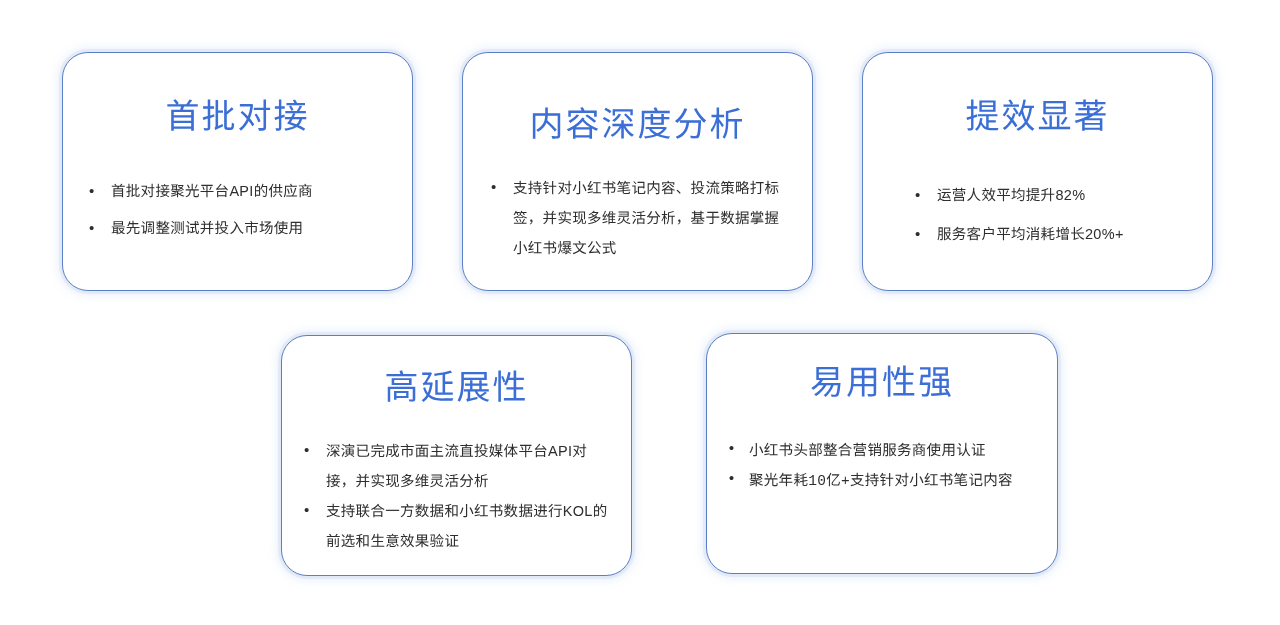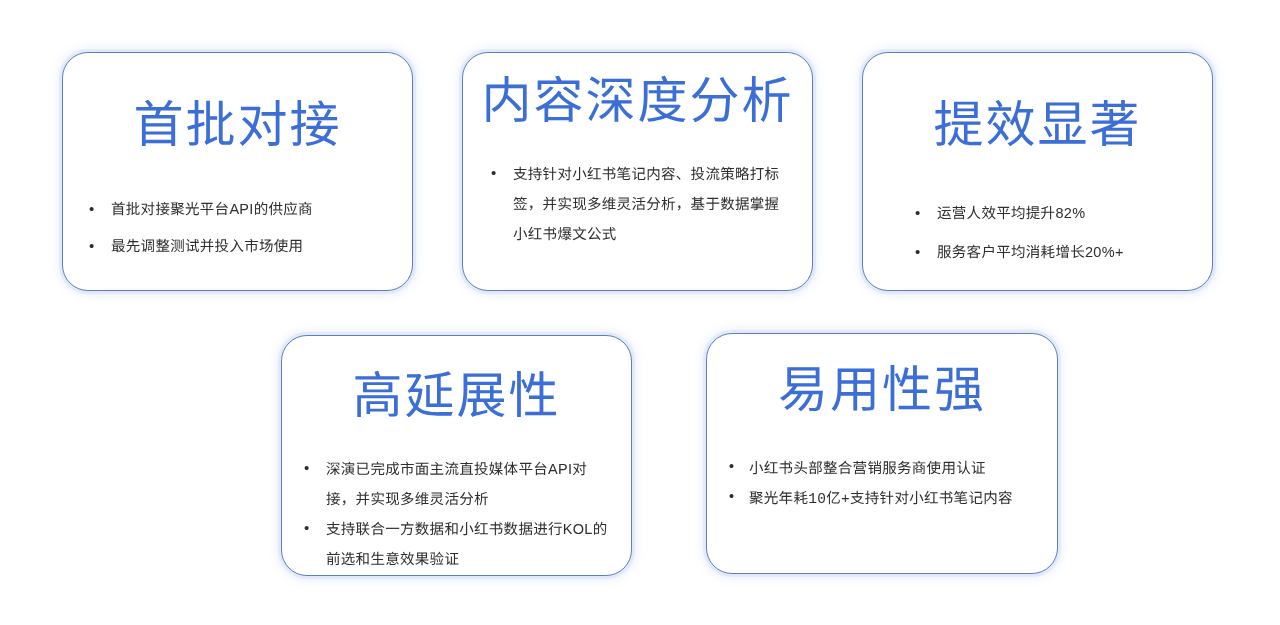--- a/index.html
+++ b/index.html
@@ -33,21 +33,21 @@
       0 0 0 3px rgba(140, 170, 225, 0.13),
       0 0 10px 4px rgba(150, 180, 230, 0.22);
     display: flex;
     flex-direction: column;
     align-items: center;
     overflow: hidden;
   }
 
   .card-title {
     color: #3b6ed6;
-    font-size: 50px;
+    font-size: 34px;
     line-height: 1.12;
     font-weight: 400;
     letter-spacing: 2px;
     text-align: center;
     white-space: nowrap;
   }
 
   .bullet-list {
     list-style: none;
     margin: 0;
@@ -79,21 +79,21 @@
   }
 
   
   #card-1 { left: 62px;  top: 52px;  width: 351px; height: 239px; }
   #card-1 .card-title { margin-top: 44px; }
   #card-1 .bullet-list { margin-top: 42px; padding-left: 26px; padding-right: 16px; }
   #card-1 .bullet-item { margin-bottom: 9px; }
 
   
   #card-2 { left: 462px; top: 52px;  width: 351px; height: 239px; }
-  #card-2 .card-title { margin-top: 20px; }
+  #card-2 .card-title { margin-top: 52px; }
   #card-2 .bullet-list { margin-top: 30px; padding-left: 28px; padding-right: 20px; }
   #card-2 .bullet-item { line-height: 30px; }
 
   
   #card-3 { left: 862px; top: 52px;  width: 351px; height: 239px; align-items: center; }
   #card-3 .card-title { margin-top: 44px; }
   #card-3 .bullet-list { margin-top: 46px; padding-left: 52px; padding-right: 16px; }
   #card-3 .bullet-item { margin-bottom: 11px; }
 
   

